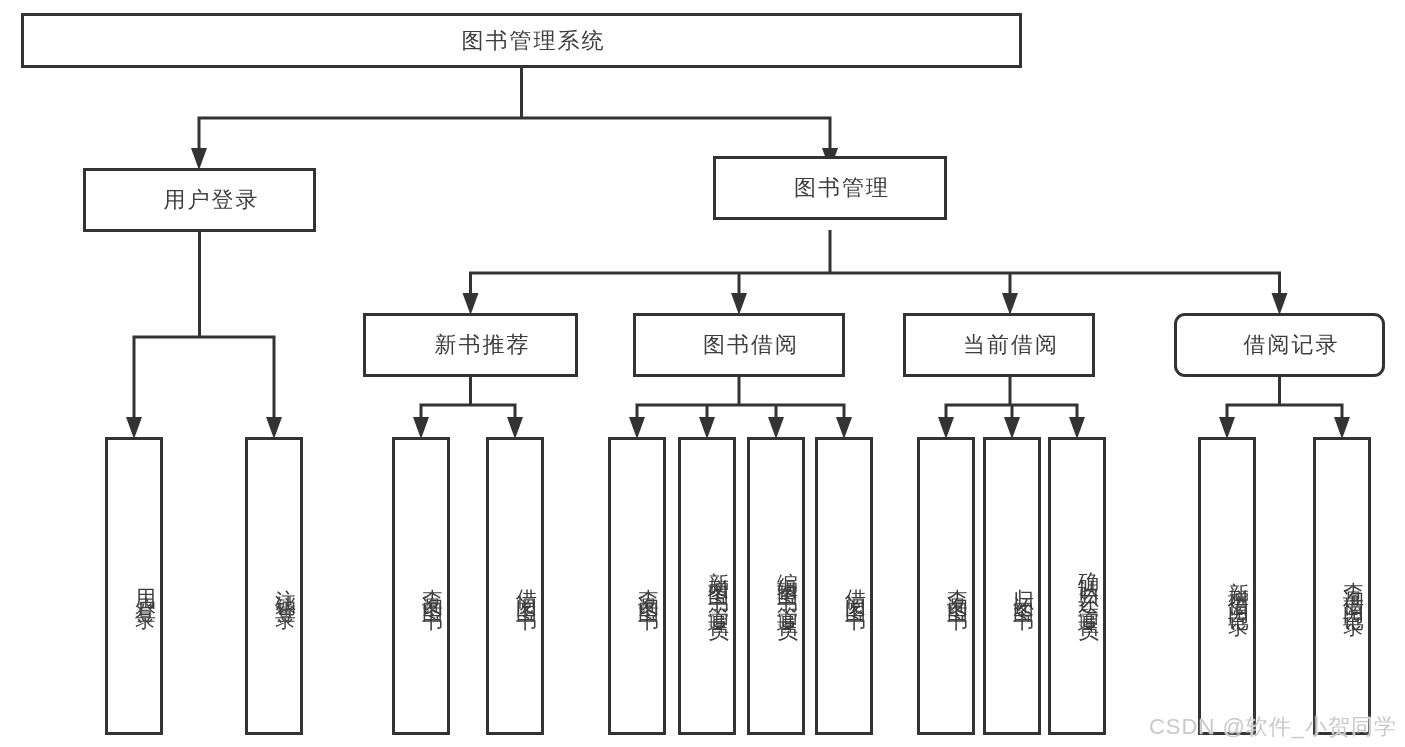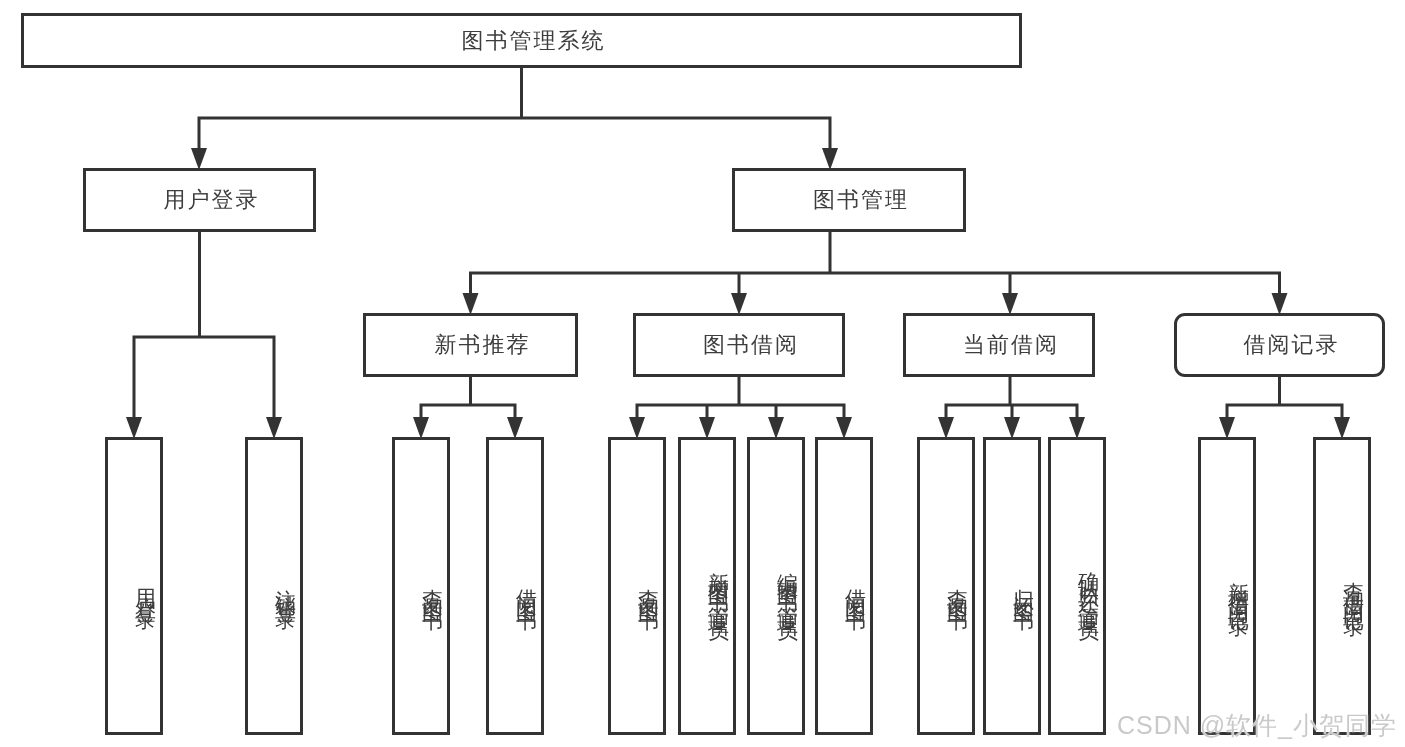--- a/index.html
+++ b/index.html
@@ -53,21 +53,21 @@
     writing-mode: vertical-rl;
     text-orientation: mixed;
     font-size: 21px;
     letter-spacing: 7px;
     line-height: 1;
   }
   .watermark {
     position: absolute;
     right: 8px;
     bottom: 5px;
-    font-size: 25px;
+    font-size: 22px;
     letter-spacing: 1px;
     color: var(--watermark);
     text-shadow: 0 0 2px #ffffff, 0 0 1px #ffffff;
     z-index: 5;
     white-space: nowrap;
   }
 </style>
 </head>
 <body>
 
@@ -112,21 +112,21 @@
     <g>
       <path d="M1279.5 375 V405 M1225.5 405 H1343.5 M1227 405 V417 M1342 405 V417"></path>
       <polygon points="1219,417 1235,417 1227,439"></polygon>
       <polygon points="1334,417 1350,417 1342,439"></polygon>
     </g>
   </svg>
 
   <div class="node hbox" style="left:21px; top:13px; width:1001px; height:55px;">图书管理系统</div>
 
   <div class="node hbox" style="left:83px; top:168px; width:233px; height:64px;">用户登录</div>
-  <div class="node hbox" style="left:713px; top:168px; width:234px; height:64px;margin-left:19px;">图书管理</div>
+  <div class="node hbox" style="left:713px; top:156px; width:234px; height:64px;">图书管理</div>
 
   <div class="node hbox" style="left:363px; top:313px; width:215px; height:64px;">新书推荐</div>
   <div class="node hbox" style="left:633px; top:313px; width:212px; height:64px;">图书借阅</div>
   <div class="node hbox" style="left:903px; top:313px; width:192px; height:64px;">当前借阅</div>
   <div class="node hbox" style="left:1174px; top:313px; width:211px; height:64px;border-radius:11px;">借阅记录</div>
 
   <div class="node vbox" style="left:105px; top:437px; width:58px; height:298px;">用户登录</div>
   <div class="node vbox" style="left:245px; top:437px; width:58px; height:298px;">注销登录</div>
 
   <div class="node vbox" style="left:392px; top:437px; width:58px; height:298px;">查询图书</div>

